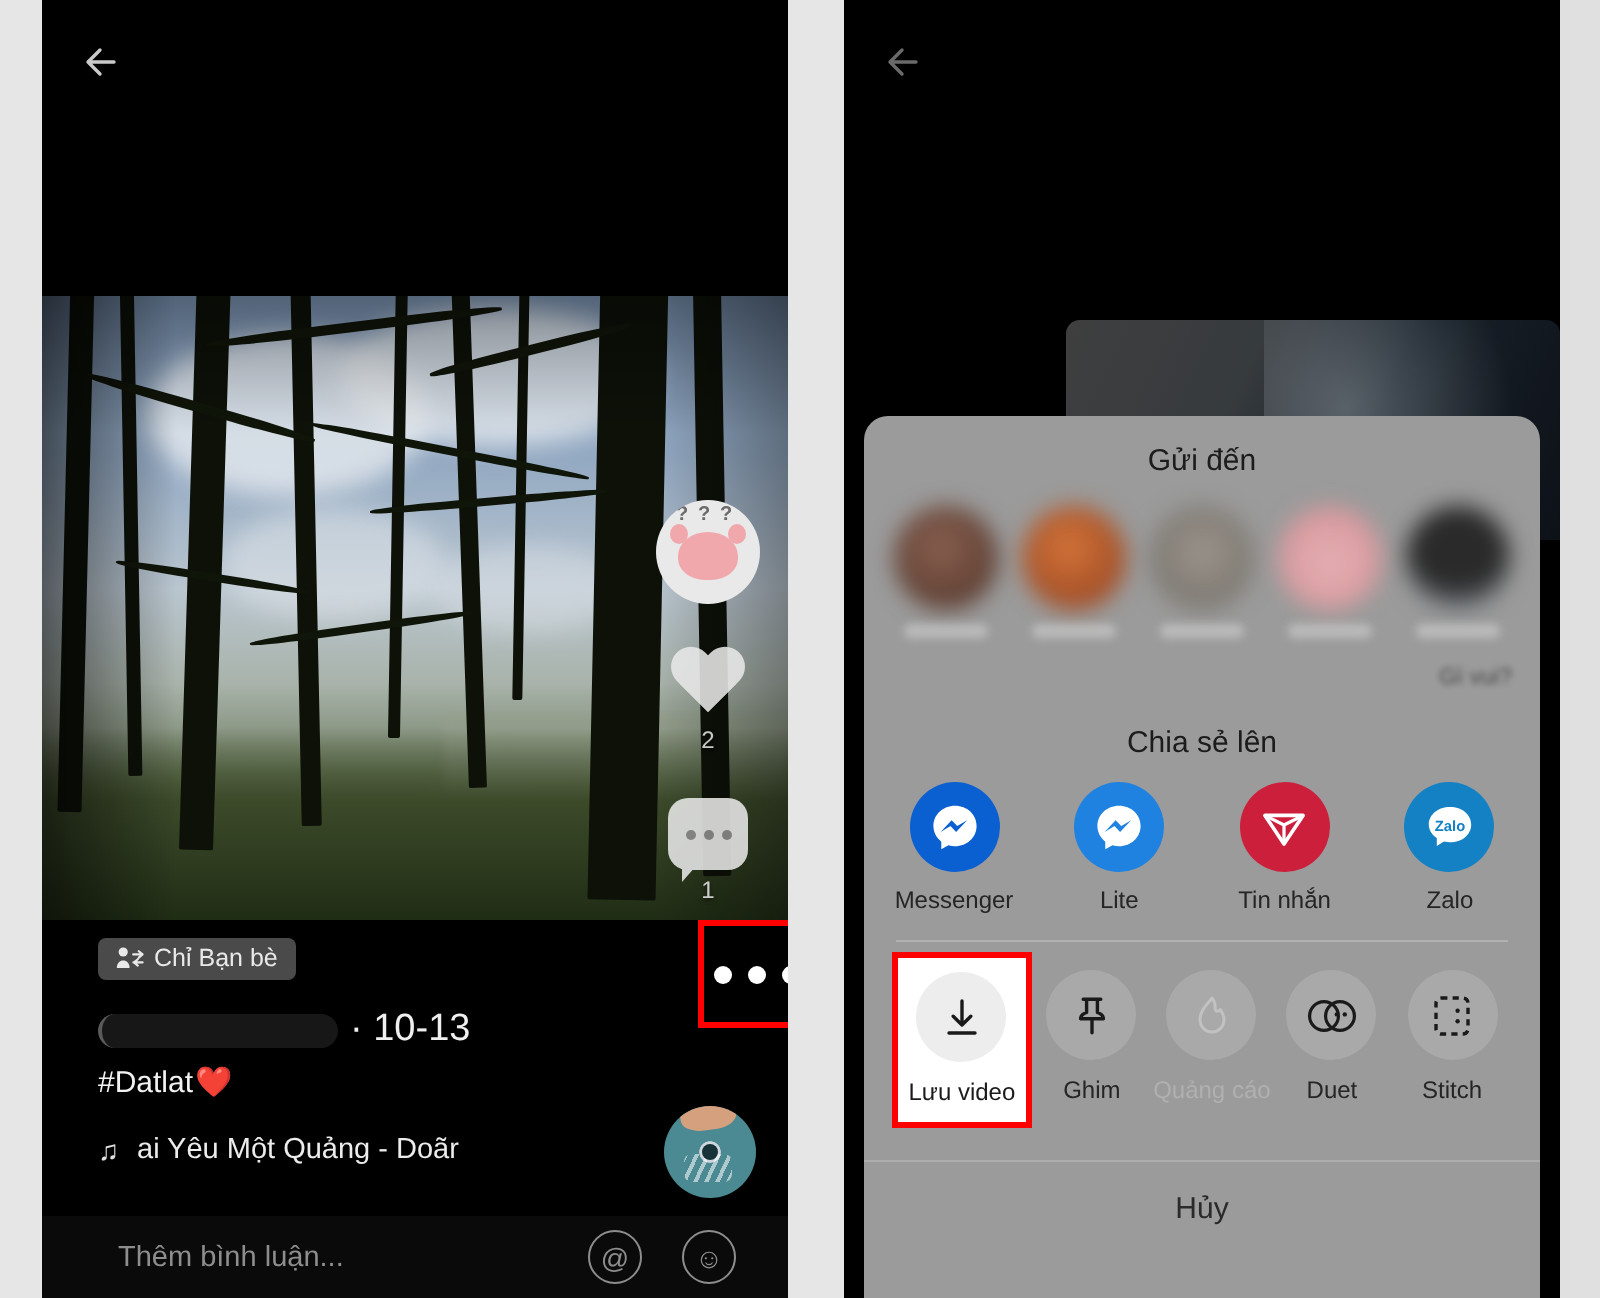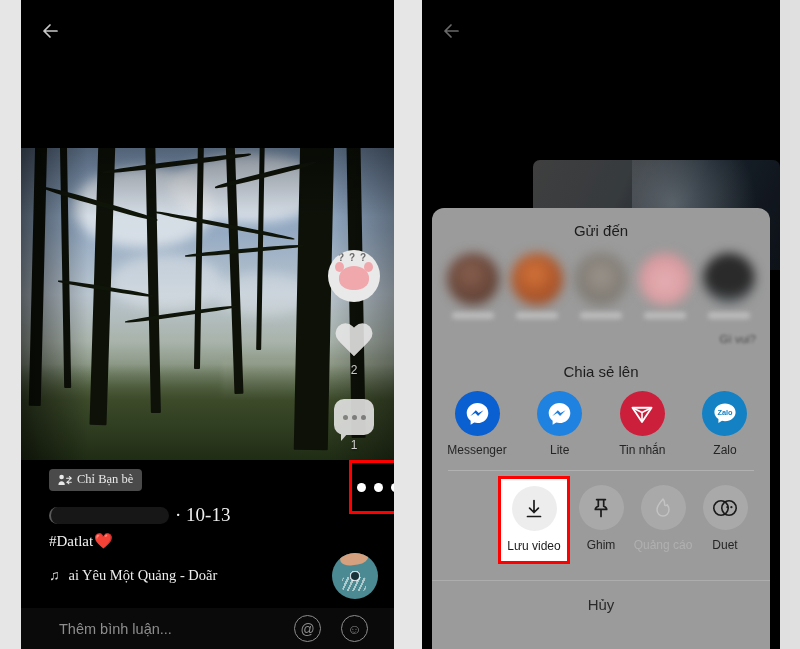--- a/index.html
+++ b/index.html
@@ -53,21 +53,21 @@
   .heart{width:40px;height:36px;position:relative;opacity:.88;}
   .heart:before,.heart:after{content:"";position:absolute;top:0;width:20px;height:32px;background:#e8e8e8;border-radius:20px 20px 0 0;}
   .heart:before{left:20px;transform:rotate(-45deg);transform-origin:0 100%;}
   .heart:after{left:0;transform:rotate(45deg);transform-origin:100% 100%;}
   .bubble{width:40px;height:36px;background:#e8e8e8;border-radius:10px;position:relative;opacity:.88;
     display:flex;align-items:center;justify-content:center;gap:4px;}
   .bubble:after{content:"";position:absolute;left:7px;bottom:-6px;border-width:8px 7px 0 0;border-style:solid;border-color:#e8e8e8 transparent transparent transparent;}
   .bubble i{width:5px;height:5px;border-radius:50%;background:#8d8d8d;display:block;}
 
   
-  .meta{position:absolute;left:0;right:0;top:460px;bottom:0;z-index:15;font-family:Liberation Serif, serif;}
+  .meta{position:absolute;left:0;right:0;top:460px;bottom:0;z-index:15;}
   .privacy{position:absolute;left:28px;top:9px;display:flex;align-items:center;gap:5px;
     background:rgba(120,120,120,.62);border-radius:4px;padding:3px 9px 4px;color:#e9e9e9;font-size:12.5px;}
   .privacy svg{display:block;}
   .author-line{position:absolute;left:28px;top:44px;display:flex;align-items:center;gap:6px;}
   .redacted{width:118px;height:17px;background:#171717;border-radius:9px;border-left:2px solid #5a5a5a;}
   .author-date{color:#efefef;font-size:19px;}
   .caption{position:absolute;left:28px;top:72px;color:#f2f2f2;font-size:15px;display:flex;align-items:center;gap:1px;}
   .heart-emoji{color:#e0242c;font-size:15px;}
   .sound-row{position:absolute;left:28px;top:107px;right:70px;display:flex;align-items:center;gap:9px;color:#ececec;font-size:14.5px;}
   .note{font-size:14px;opacity:.95;}
@@ -110,21 +110,21 @@
   .gi-vui{position:absolute;right:14px;bottom:-26px;color:#3b3b3b;font-size:11.5px;filter:blur(1.6px);opacity:.85;}
   .sheet-sub{text-align:center;color:#1c1c1c;font-size:15px;margin-top:44px;font-weight:500;}
 
   .share-row{display:flex;justify-content:space-between;padding:11px 14px 0;}
   .share-cell{width:62px;display:flex;flex-direction:column;align-items:center;cursor:pointer;}
   .share-ico{width:45px;height:45px;border-radius:50%;display:flex;align-items:center;justify-content:center;}
   .share-label{margin-top:7px;color:#252525;font-size:12px;white-space:nowrap;}
 
   .divider{height:1px;background:rgba(255,255,255,.22);margin:13px 16px 0;}
 
-  .action-row{display:flex;justify-content:flex-end;padding:14px 14px 0;position:relative;}
+  .action-row{display:flex;justify-content:center;padding:14px 14px 0;position:relative;}
   .action-cell{width:62px;display:flex;flex-direction:column;align-items:center;cursor:pointer;}
   .action-ico{width:45px;height:45px;border-radius:50%;background:rgba(255,255,255,.14);
     display:flex;align-items:center;justify-content:center;}
   .action-label{margin-top:8px;color:#252525;font-size:12px;white-space:nowrap;}
   .action-cell.dim .action-label{color:#b0b0b0;}
   .action-cell.sel{background:#fff;border:3px solid #ff0000;padding:7px 0 8px;width:72px;margin-top:-9px;box-sizing:border-box;}
   .action-cell.sel .action-ico{background:#ededed;}
   .action-cell.sel .action-label{color:#1b1b1b;}
 
   .cancel-divider{height:1px;background:rgba(255,255,255,.18);margin:16px 0 0;}
@@ -376,20 +376,30 @@
             <svg width="28" height="22" viewBox="0 0 28 22">
                 <circle cx="10" cy="11" r="7.2" fill="none" stroke="#1a1a1a" stroke-width="1.6"></circle>
                 <circle cx="18" cy="11" r="7.2" fill="none" stroke="#1a1a1a" stroke-width="1.6"></circle>
                 <circle cx="16.4" cy="10.2" r="1.1" fill="#1a1a1a"></circle>
                 <circle cx="20.4" cy="10.2" r="1.1" fill="#1a1a1a"></circle>
               </svg>
           </div>
           <div class="action-label">Duet</div>
         </div>
 
+        <div class="action-cell">
+          <div class="action-ico">
+            <svg width="22" height="24" viewBox="0 0 22 24">
+                <rect x="3" y="3" width="16" height="18" rx="2.6" fill="none" stroke="#1a1a1a" stroke-width="1.7" stroke-dasharray="3.1 2.6"></rect>
+                <circle cx="13.8" cy="9.4" r="1.1" fill="#1a1a1a"></circle>
+                <circle cx="13.8" cy="14.6" r="1.1" fill="#1a1a1a"></circle>
+              </svg>
+          </div>
+          <div class="action-label">Stitch</div>
+        </div>
       </div>
 
       <div class="cancel-divider"></div>
       <div class="cancel">Hủy</div>
     </div>
   </div>
 
   <div class="edge-right"></div>
 </div>
 

